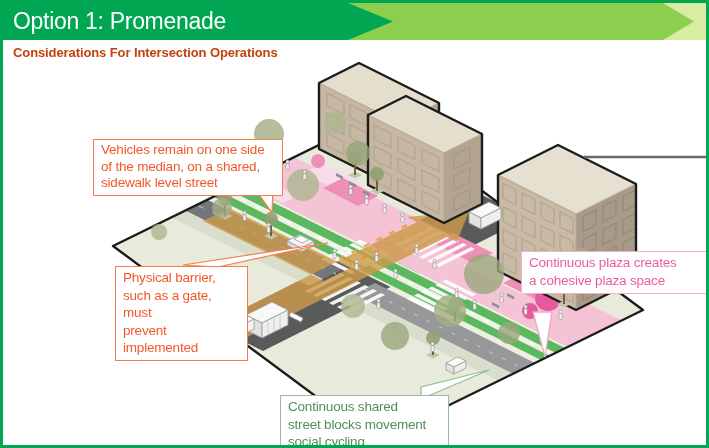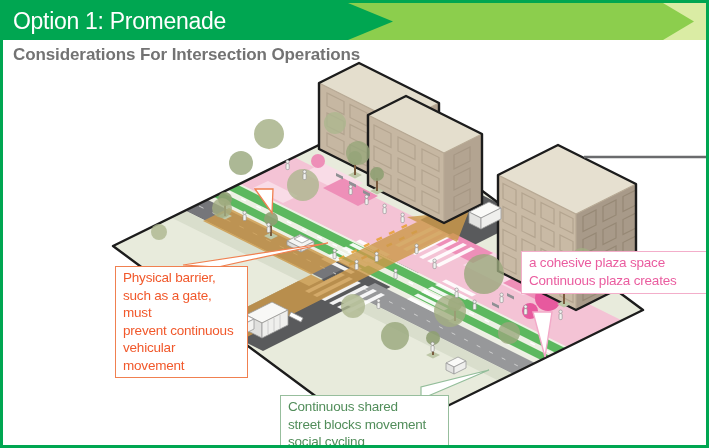--- a/index.html
+++ b/index.html
@@ -8,21 +8,21 @@
     background:#ffffff;border:3px solid #00A651;box-sizing:border-box;
     font-family:"Liberation Sans", sans-serif;
   }
   
   #header{position:absolute;left:0;top:0;width:703px;height:37px;z-index:6;}
   #header svg{position:absolute;left:0;top:0;}
   .hdr-text{position:absolute;top:0;height:37px;line-height:36px;font-weight:normal;font-size:23px;letter-spacing:-0.3px;white-space:nowrap;}
   #opt-label{left:10px;color:#ffffff;}
   #sect-label{left:392px;width:142px;text-align:center;color:#0b0b0b;}
   
-  #subheader{position:absolute;left:10px;top:42px;z-index:6;font-weight:bold;font-size:17px;color:#737373;letter-spacing:-0.1px;}
+  #subheader{position:absolute;left:10px;top:42px;z-index:6;font-weight:bold;font-size:13px;color:#c2410c;letter-spacing:-0.1px;}
   
   #scene{position:absolute;left:0;top:0;z-index:1;}
   
   .callout{position:absolute;z-index:5;background:#ffffff;border-style:solid;border-width:1.4px;
     padding:2px 7px 3px 7px;font-size:13.5px;letter-spacing:-0.2px;line-height:16.5px;box-sizing:border-box;}
   #co-vehicles{left:90px;top:136px;width:190px;border-color:#F08050;color:#F1582B;}
   #co-barrier{left:112px;top:263px;width:133px;line-height:17.5px;border-color:#F08050;color:#F1582B;}
   #co-plaza{left:518px;top:248px;width:187px;line-height:18px;border-color:#F3AECA;color:#EA5C9F;}
   #co-cycling{left:252px;top:392px;width:169px;line-height:17.5px;border-color:#97BE9D;color:#518D5A;margin-left:25px;}
 </style>
@@ -293,29 +293,33 @@
     <svg width="703" height="37" viewBox="0 0 703 37">
       <rect x="335" y="0" width="368" height="37" fill="#8CCE4D"></rect>
       <path d="M660,0 L703,0 L703,37 L660,37 L691,18.5 Z" fill="#DAECA4"></path>
       <path d="M0,0 L345,0 L390,18.5 L345,37 L0,37 Z" fill="#00A651"></path>
     </svg>
     <div class="hdr-text" id="opt-label">Option 1: Promenade</div>
   </div>
 
   <div id="subheader">Considerations For Intersection Operations</div>
 
+  <div class="callout" id="co-vehicles">
+    <div>Vehicles remain on one side</div>
+    <div>of the median, on a shared,</div>
+    <div>sidewalk level street</div>
+  </div>
   <div class="callout" id="co-barrier">
     <div>Physical barrier,</div>
     <div>such as a gate, must</div>
-    <div>prevent continuous</div>
-    <div>vehicular movement</div>
+    <div>prevent implemented</div>
   </div>
   <div class="callout" id="co-plaza">
+    <div>Continuous plaza creates</div>
     <div>a cohesive plaza space</div>
-    <div>Continuous plaza creates</div>
   </div>
   <div class="callout" id="co-cycling">
     <div>Continuous shared</div>
     <div>street blocks movement</div>
     <div>social cycling</div>
   </div>
 
 </div>
 
 </body></html>

